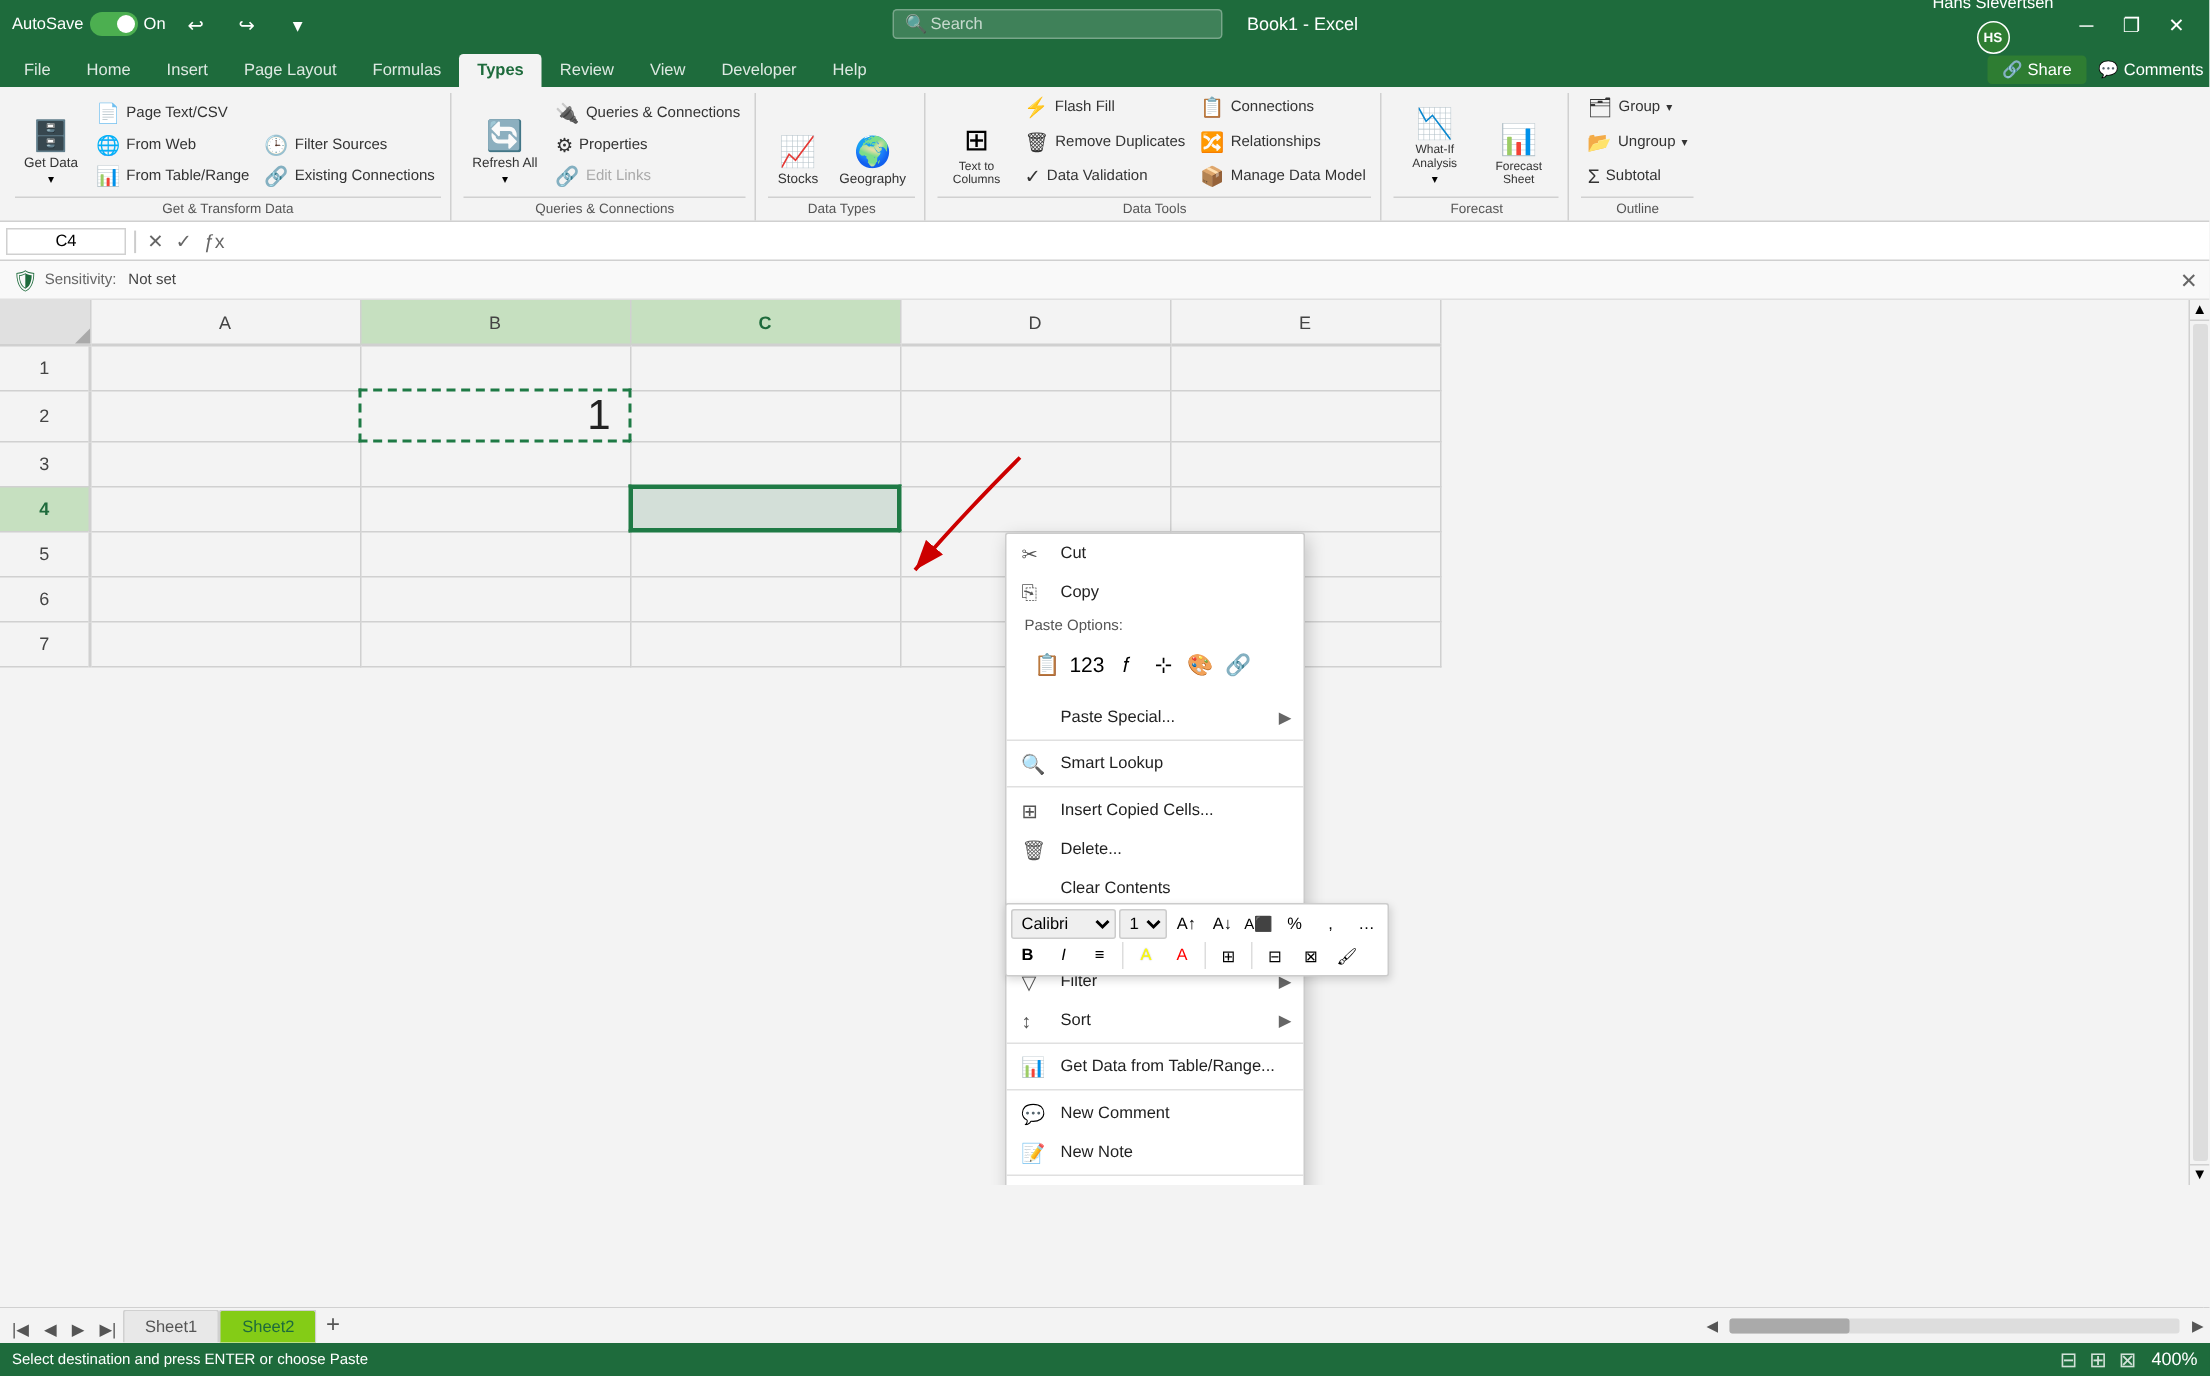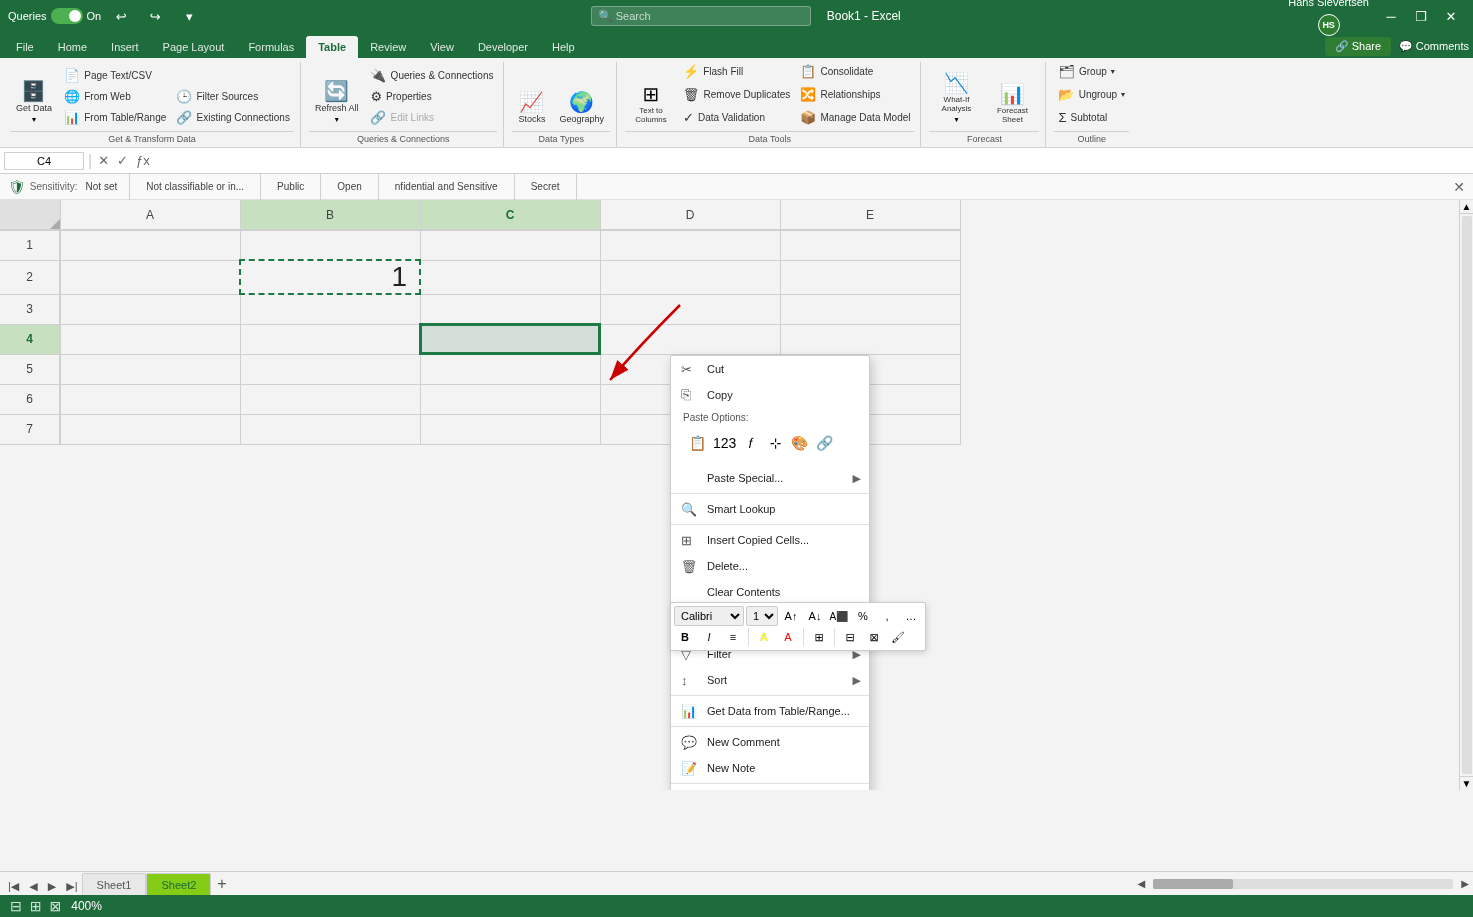--- a/index.html
+++ b/index.html
@@ -318,21 +318,21 @@
     .view-buttons { display: flex; gap: 4px; align-items: center; }
     .view-btn { background: transparent; border: none; cursor: pointer; font-size: 14px; color: rgba(255,255,255,0.8); padding: 2px; }
     .zoom-display { font-size: 12px; color: white; }
   </style>
 </head>
 <body>
 
 <div class="title-bar">
   <div class="title-bar-left">
     <div class="autosave">
-      <span>Queries</span>
+      <span>AutoSave</span>
       <div class="autosave-toggle">
         <div class="autosave-toggle-knob"></div>
       </div>
       <span>On</span>
     </div>
     <button class="win-btn">↩</button>
     <button class="win-btn">↪</button>
     <button class="win-btn">▾</button>
   </div>
   <div class="title-bar-center">
@@ -356,21 +356,21 @@
     </div>
   </div>
 </div>
 
 <div class="ribbon-tabs">
   <div class="ribbon-tab">File</div>
   <div class="ribbon-tab">Home</div>
   <div class="ribbon-tab">Insert</div>
   <div class="ribbon-tab">Page Layout</div>
   <div class="ribbon-tab">Formulas</div>
-  <div class="ribbon-tab active">Table</div>
+  <div class="ribbon-tab active">Types</div>
   <div class="ribbon-tab">Review</div>
   <div class="ribbon-tab">View</div>
   <div class="ribbon-tab">Developer</div>
   <div class="ribbon-tab">Help</div>
   <div class="ribbon-tabs-right">
     <button class="share-btn">
       <span>🔗</span> <span>Share</span>
     </button>
     <button class="comments-btn">
       💬 <span>Comments</span>
@@ -470,21 +470,21 @@
           <span>Remove Duplicates</span>
         </button>
         <button class="ribbon-btn-small">
           <span class="icon-sm">✓</span>
           <span>Data Validation</span>
         </button>
       </div>
       <div class="ribbon-col" style="gap:4px;">
         <button class="ribbon-btn-small">
           <span class="icon-sm">📋</span>
-          <span>Consolidate</span>
+          <span>Connections</span>
         </button>
         <button class="ribbon-btn-small">
           <span class="icon-sm">🔀</span>
           <span>Relationships</span>
         </button>
         <button class="ribbon-btn-small">
           <span class="icon-sm">📦</span>
           <span>Manage Data Model</span>
         </button>
       </div>
@@ -536,27 +536,20 @@
   <span class="formula-icon">✕</span>
   <span class="formula-icon">✓</span>
   <span class="formula-icon">ƒx</span>
   <input class="formula-input" type="text" value="" style="">
 </div>
 
 <div class="sensitivity-bar">
   <span class="sensitivity-icon">🛡</span>
   <span class="sensitivity-label">Sensitivity:</span>
   <span style="margin-right:12px;font-weight:500;">Not set</span>
-  <div class="sensitivity-options">
-    <div class="sens-opt">Not classifiable or in...</div>
-    <div class="sens-opt">Public</div>
-    <div class="sens-opt">Open</div>
-    <div class="sens-opt">nfidential and Sensitive</div>
-    <div class="sens-opt">Secret</div>
-  </div>
   <span class="sensitivity-close">✕</span>
 </div>
 
 <div class="spreadsheet-area" style="height:590px;">
   <div class="grid-container" style="overflow:auto;">
     <table class="grid-table">
       <thead>
         <tr>
           <th style="width:60px;height:30px;background:#e0e0e0;border-right:1px solid #d0d0d0;border-bottom:2px solid #d0d0d0;position:relative;">
             <div style="position:absolute;bottom:0;right:0;width:0;height:0;border-style:solid;border-width:0 0 10px 10px;border-color:transparent transparent #aaa transparent;"></div>
@@ -775,20 +768,21 @@
   <div class="scrollbar-x" style="margin-left:auto;display:flex;align-items:center;background:#f3f3f3;border-top:1px solid #d0d0d0;height:24px;">
     <span class="scroll-arrow">◀</span>
     <div style="width:300px;height:10px;background:#ddd;border-radius:2px;margin:0 4px;">
       <div style="width:80px;height:10px;background:#aaa;border-radius:2px;"></div>
     </div>
     <span class="scroll-arrow">▶</span>
   </div>
 </div>
 
 <div class="status-bar">
+  <span class="status-msg">Select destination and press ENTER or choose Paste</span>
   <div class="status-right">
     <div class="view-buttons">
       <button class="view-btn" title="Normal">⊟</button>
       <button class="view-btn" title="Page Layout">⊞</button>
       <button class="view-btn" title="Page Break Preview">⊠</button>
     </div>
     <span class="zoom-display">400%</span>
   </div>
 </div>
 

